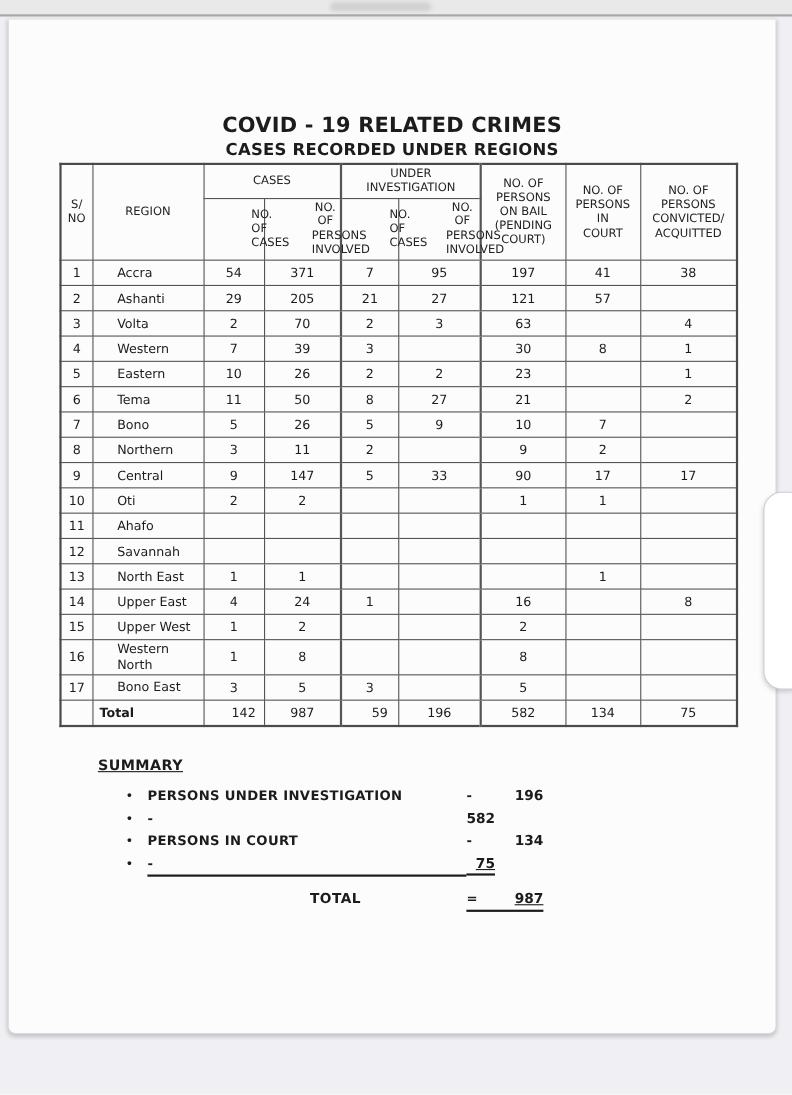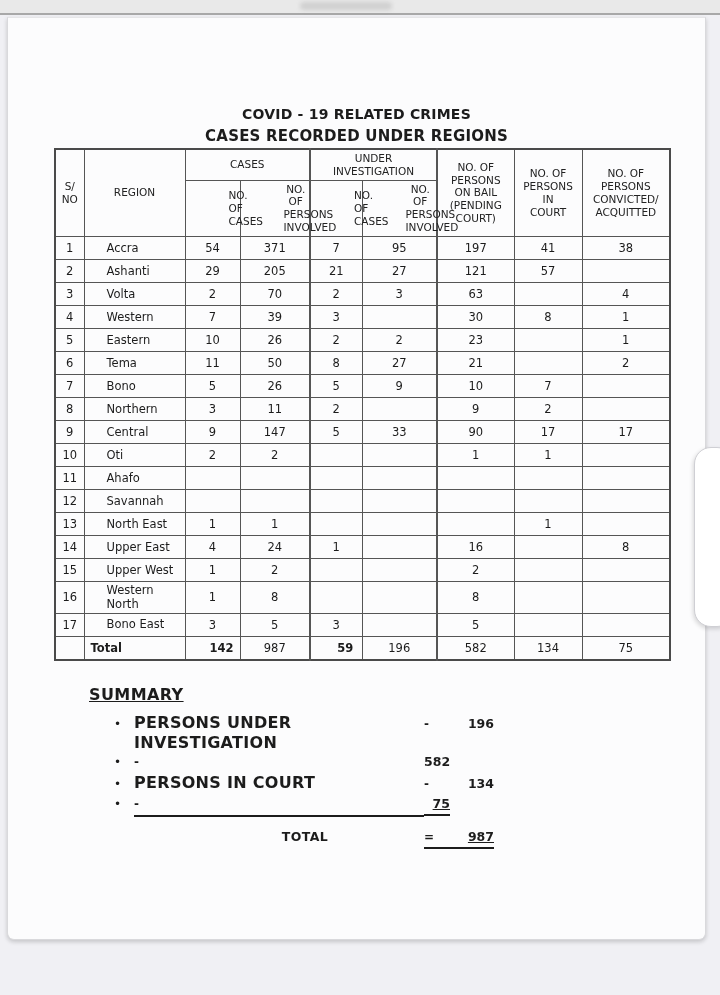--- a/index.html
+++ b/index.html
@@ -14,50 +14,50 @@
                    background:rgba(110,110,110,0.20); border-radius:4px; filter:blur(2px); }
   .scroll-thumb { position:absolute; left:694px; top:447px; width:40px; height:180px;
                   background:#ffffff; border:1px solid #cfcfd4; border-radius:17px;
                   box-shadow:-1px 2px 4px rgba(0,0,0,0.15); z-index:5; }
 
   
   .page { position:absolute; left:7px; top:17px; width:699px; height:923px;
           background:#fcfcfd; border:1px solid #d9d9dc; border-top-color:#e6e6e8;
           border-radius:0 0 7px 7px; box-shadow:0 2px 4px rgba(0,0,0,0.18); }
   .doc { padding-top:89px; }
-  .doc-title { text-align:center; font-weight:bold; font-size:14px; letter-spacing:.2px; line-height:15px; }
+  .doc-title { text-align:center; font-weight:bold; font-size:19px; letter-spacing:.2px; line-height:15px; }
   .doc-subtitle { text-align:center; font-weight:bold; font-size:15px; letter-spacing:.2px;
                   margin-top:7px; line-height:14px; }
 
   
   table { border-collapse:collapse; table-layout:fixed; width:615px; margin:5px 0 0 46px;
           border:2px solid #4a4a4a; }
   th, td { border:1px solid #555; vertical-align:middle; }
   thead th { font-weight:normal; font-size:10.5px; line-height:1.22; text-align:center;
              white-space:pre-line; color:#222; padding:2px 1px; }
   thead tr.hrow1 th { height:28px; }
   thead tr.hrow2 th { height:54px;padding-left:43px; }
   td { font-size:11.5px; text-align:center; height:23px; padding:1px 2px; }
   td.cell-region { text-align:left; padding-left:22px; white-space:pre-line; line-height:1.25;margin-top:28px; }
   col.c-sno{width:29px} col.c-region{width:101px} col.c-c1{width:55px} col.c-c2{width:70px}
   col.c-u1{width:52px} col.c-u2{width:75px} col.c-bail{width:77px} col.c-court{width:68px} col.c-conv{width:88px}
   .b-thick { border-left-width:2px; }
   tfoot td { height:24px; }
   tfoot td.t-label { text-align:left; padding-left:6px; font-weight:bold; }
-  tfoot td.t-bold { font-weight:bold;padding-left:20px; }
+  tfoot td.t-bold { font-weight:normal;padding-left:20px; }
 
   
   .summary { margin:24px 0 0 81px; }
-  .summary-heading { font-weight:bold; font-size:16px; letter-spacing:.4px;
+  .summary-heading { font-weight:bold; font-size:13px; letter-spacing:.4px;
                      text-decoration:underline; display:inline-block; }
   .summary-list { margin-top:9px; }
   .summary-item { display:grid; grid-template-columns:20px 290px 26px 44px;
                   padding-left:25px; align-items:baseline; line-height:19.5px; }
   .summary-item .bullet { font-size:12px; }
-  .summary-item .s-label { font-weight:bold; font-size:16px; letter-spacing:.3px; }
+  .summary-item .s-label { font-weight:bold; font-size:12px; letter-spacing:.3px; }
   .summary-item .s-sep { font-weight:bold; font-size:12px; }
   .summary-item .s-val { font-weight:bold; font-size:12.5px; text-align:right; }
   .summary-item.underlined .s-sep, .summary-item.underlined .s-val
       { border-bottom:2px solid #1c1c1c; }
   .summary-item.underlined .s-val { text-decoration:underline; }
   .summary-total { display:grid; grid-template-columns:20px 290px 26px 44px;
                    padding-left:25px; margin-top:10px; align-items:baseline; line-height:20px; }
   .summary-total .s-label { font-weight:bold; font-size:12.5px; letter-spacing:.4px;
                             text-align:center; text-indent:52px; }
   .summary-total .s-sep { font-weight:bold; font-size:12px; border-bottom:2px solid #1c1c1c; }

